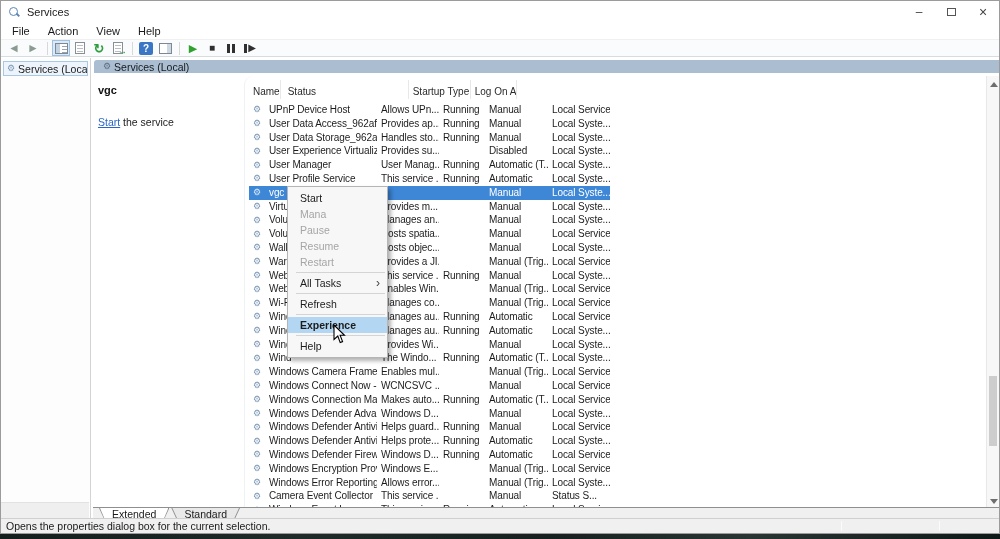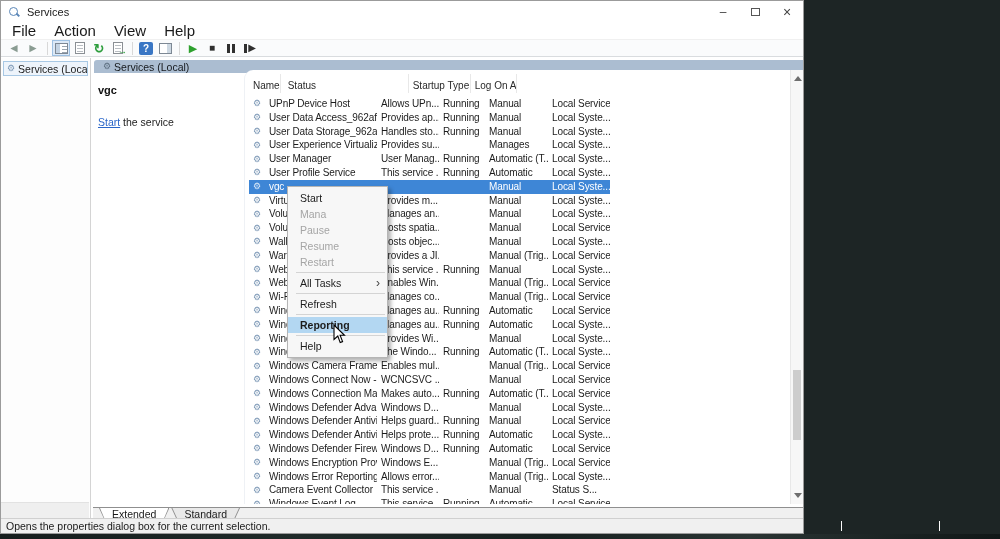--- a/index.html
+++ b/index.html
@@ -1,33 +1,33 @@
 <!DOCTYPE html>
 <html><head>
 <meta charset="utf-8">
 <style>
   * { box-sizing: border-box; margin: 0; padding: 0; }
   html,body { width:1000px; height:539px; }
   body { font-family:"Liberation Sans", sans-serif; background:#1d2525; overflow:hidden; position:relative; }
   .screen { position:absolute; inset:0; }
 
   
-  .window { position:absolute; left:0; top:0; width:804px; height:534px; background:#fff; border:1px solid #9b9b9b; }
+  .window { position:absolute; left:0; top:0; width:1000px; height:534px; background:#fff; border:1px solid #9b9b9b; }
   .titlebar { position:absolute; left:0; top:0; right:0; height:22px; background:#ffffff; display:flex; align-items:center; }
   .app-icon { width:11px; height:11px; margin-left:8px; position:relative; display:inline-block; }
   .app-icon::before { content:""; position:absolute; left:0; top:0; width:7px; height:7px; border:1.5px solid #5b87b8; border-radius:50%; }
   .app-icon::after { content:""; position:absolute; left:7px; top:7px; width:4px; height:1.6px; background:#5b87b8; transform:rotate(45deg); }
   .title { font-size:11px; color:#222; margin-left:7px; }
   .wincontrols { margin-left:auto; display:flex; height:22px; }
   .wc { width:32px; height:22px; display:flex; align-items:center; justify-content:center; font-size:12px; color:#444; }
   .wc.close { font-size:14px; }
   .maxbox { width:9px; height:8px; border:1px solid #555; display:inline-block; }
 
   .menubar { position:absolute; left:0; top:22px; right:0; height:16px; display:flex; align-items:center; padding-left:2px; background:#fff; }
-  .menu-item { font-size:15px; color:#1a1a1a; padding:0 9px; height:16px; line-height:16px; }
+  .menu-item { font-size:11px; color:#1a1a1a; padding:0 9px; height:16px; line-height:16px; }
 
   .toolbar { position:absolute; left:0; top:38px; right:0; height:18px; background:#fafbfc; border-top:1px solid #f0f0f0; border-bottom:1px solid #d9dcdf; display:flex; align-items:center; padding-left:4px; }
   .tbtn { width:18px; height:16px; display:flex; align-items:center; justify-content:center; margin-right:1px; position:relative; }
   .tbtn.pressed { background:#dce9f7; border:1px solid #9ec1e3; }
   .tsep { width:1px; height:13px; background:#d8d8d8; margin:0 4px; }
   .tb-arrow { font-size:12px; color:#8a9c92; line-height:1; }
   .ic-doc { width:10px; height:12px; border:1px solid #8a8f94; background:#fff; display:inline-block; position:relative; }
   .ic-doc::before { content:""; position:absolute; left:1px; top:2px; right:1px; height:1px; background:#b9bec3; box-shadow:0 3px 0 #b9bec3, 0 6px 0 #b9bec3; }
   .ic-tree { width:13px; height:11px; border:1px solid #7d8894; background:#fff; display:inline-block; position:relative; }
   .ic-tree::before { content:""; position:absolute; left:0; top:0; bottom:0; width:4px; background:#c3d3e3; }
@@ -53,21 +53,21 @@
   .gear { color:#7b97b5; font-size:9px; margin-right:3px; line-height:1; }
 
   .right-panel { position:absolute; left:92px; top:0; right:0; bottom:0; background:#fff; }
   .banner { position:absolute; left:1px; top:2px; right:0; height:13px; background:#abbdd1; border-radius:3px 0 0 0; display:flex; align-items:center; padding-left:9px; font-size:10.5px; color:#15191d; }
   .banner .gear { color:#5d6f80; }
   .ext-info { position:absolute; left:5px; top:26px; width:140px; }
   .svc-name { font-size:11px; font-weight:bold; color:#111; }
   .svc-action { margin-top:20px; font-size:10.5px; color:#222; }
   .svc-action .link { color:#2a66c9; text-decoration:underline; cursor:pointer; }
 
-  .listbox { position:absolute; left:151px; top:12px; right:0; height:434px; background:#fff; border-top-left-radius:9px; border-left:1px solid #eef1f5; overflow:hidden; }
+  .listbox { position:absolute; left:151px; top:18px; right:0; height:434px; background:#fff; border-top-left-radius:9px; border-left:1px solid #eef1f5; overflow:hidden; }
   .lv-header { position:absolute; left:4px; top:4px; height:19px; display:flex; }
   .hcell { font-size:10px; color:#2a2a2a; padding:6px 0 0 4px; border-right:1px solid #e8e8e8; position:relative; white-space:nowrap; overflow:hidden; }
   .hcell:nth-child(2) { width:128px; padding-left:7px; }
   .hcell:nth-child(3) { width:62px; }
   .hcell:nth-child(4) { width:46px; }
   .hcell:nth-child(5) { width:63px; }
   .hcell:nth-child(6) { width:62px; border-right:none; }
 
   .rows { position:absolute; left:4px; top:27px; width:361px; }
   .row { display:flex; height:13.8px; line-height:13.8px; font-size:10px; letter-spacing:-0.1px; color:#1c1c1c; }
@@ -272,21 +272,21 @@
                 <span class="c clog">Local Syste...</span>
               </div>
 
               <div class="row">
                 <span class="c cname">
                   <span class="gear row-gear">⚙</span>
                   <span class="nm">User Experience Virtualizati...</span>
                 </span>
                 <span class="c cdesc">Provides su...</span>
                 <span class="c cstat"></span>
-                <span class="c cstart">Manages</span>
+                <span class="c cstart">Disabled</span>
                 <span class="c clog">Local Syste...</span>
               </div>
 
               <div class="row">
                 <span class="c cname">
                   <span class="gear row-gear">⚙</span>
                   <span class="nm">User Manager</span>
                 </span>
                 <span class="c cdesc">User Manag...</span>
                 <span class="c cstat">Running</span>
@@ -643,21 +643,21 @@
         <span class="milabel">Refresh</span>
         
       </div>
 
       <div class="mi sep">
         <span class="milabel"></span>
         
       </div>
 
       <div class="mi hl">
-        <span class="milabel">Reporting</span>
+        <span class="milabel">Experience</span>
         
       </div>
 
       <div class="mi sep">
         <span class="milabel"></span>
         
       </div>
 
       <div class="mi">
         <span class="milabel">Help</span>

